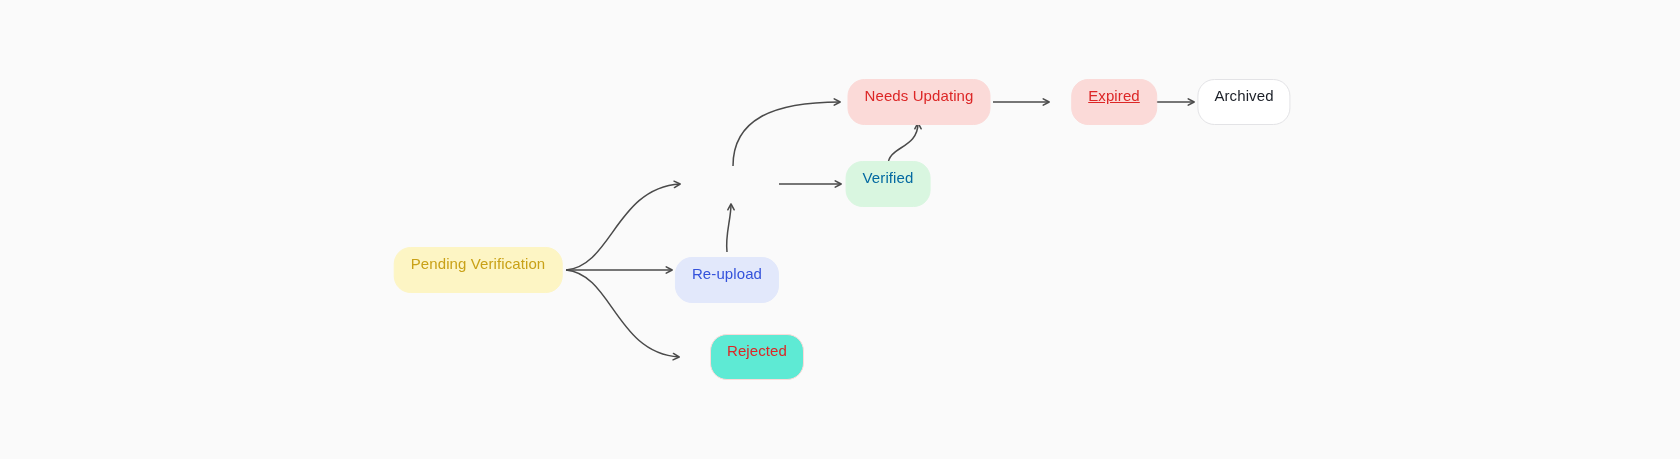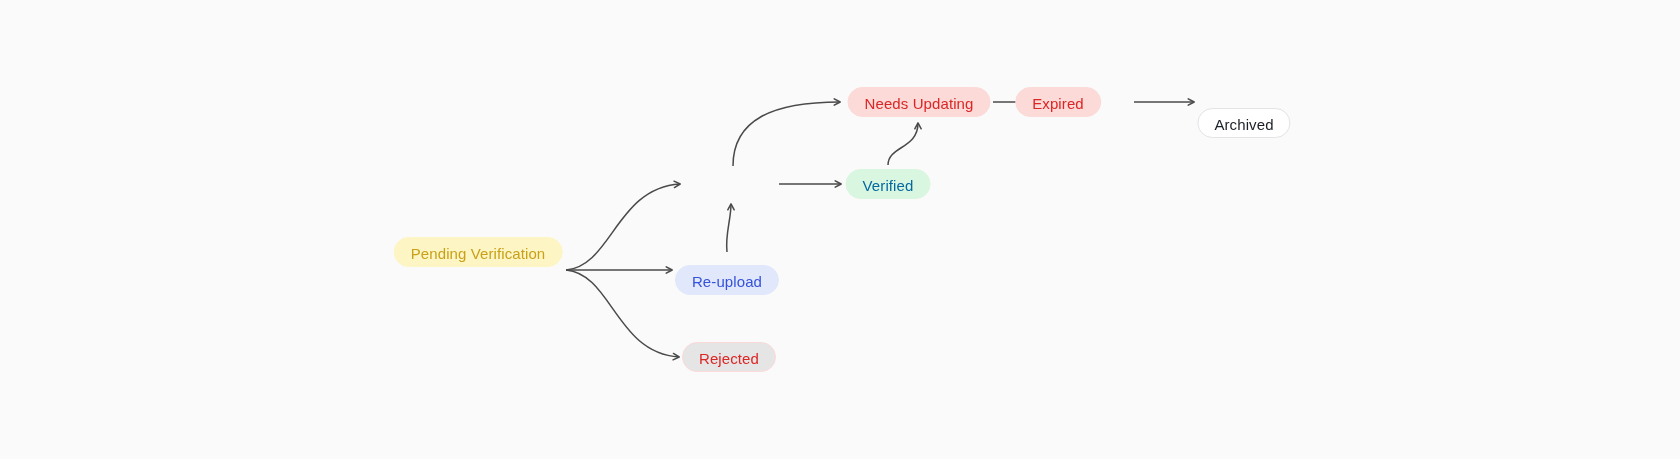--- a/index.html
+++ b/index.html
@@ -31,21 +31,21 @@
   #nodes-layer {
     position: absolute;
     left: 0;
     top: 0;
     width: 100%;
     height: 100%;
   }
   .node {
     position: absolute;
     transform: translate(-50%, -50%);
-    height: 30px;
+    height: 46px;
     line-height: 32px;
     padding: 0 16px;
     border-radius: 17px;
     font-size: 15px;
     font-weight: 500;
     letter-spacing: 0.1px;
     white-space: nowrap;
     border: 1px solid transparent;
     box-sizing: border-box;
     cursor: grab;
@@ -68,21 +68,21 @@
         <path d="M566,270 C612,274 616,353 679,357" class="edge" marker-end="url(#arrowhead)"></path>
         <path d="M727,252 C725,234 731,220 731,204" class="edge" marker-end="url(#arrowhead)"></path>
         <path d="M779,184 L841,184" class="edge" marker-end="url(#arrowhead)"></path>
         <path d="M733,166 C733,120 772,102 840,102" class="edge" marker-end="url(#arrowhead)"></path>
         <path d="M888,165 C888,146 918,149 918,123" class="edge" marker-end="url(#arrowhead)"></path>
         <path d="M993,102 L1049,102" class="edge" marker-end="url(#arrowhead)"></path>
         <path d="M1134,102 L1194,102" class="edge" marker-end="url(#arrowhead)"></path>
       </g>
   </svg>
   <div id="nodes-layer">
-      <div class="node" style="left: 478px; top: 252px; background: rgb(253, 245, 196); color: rgb(201, 161, 23); border-color: rgb(253, 245, 196);">Pending Verification</div>
+      <div class="node" style="left: 478px; top: 270px; background: rgb(253, 245, 196); color: rgb(201, 161, 23); border-color: rgb(253, 245, 196);">Pending Verification</div>
       <div class="node" style="left: 727px; top: 280px; background: rgb(226, 232, 251); color: rgb(52, 82, 219); border-color: rgb(226, 232, 251);">Re-upload</div>
-      <div class="node" style="left: 729px; top: 357px; background: #e5e5e5; color: rgb(220, 38, 38); border-color: rgb(251, 218, 216);">Rejected</div>
+      <div class="node" style="left: 757px; top: 357px; background: #5eead4; color: rgb(220, 38, 38); border-color: rgb(251, 218, 216);">Rejected</div>
       <div class="node" style="left: 888px; top: 184px; background: rgb(217, 246, 224); color: #0369a1; border-color: rgb(217, 246, 224);">Verified</div>
       <div class="node" style="left: 919px; top: 102px; background: rgb(251, 218, 216); color: rgb(220, 38, 38); border-color: rgb(251, 218, 216);">Needs Updating</div>
-      <div class="node" style="left: 1058px; top: 102px; background: rgb(251, 218, 216); color: rgb(220, 38, 38); border-color: rgb(251, 218, 216);">Expired</div>
-      <div class="node" style="left: 1244px; top: 102px; background: rgb(255, 255, 255); color: rgb(27, 31, 39); border-color: rgb(227, 227, 230); margin-top: 21px;">Archived</div>
+      <div class="node" style="left: 1114px; top: 102px; background: rgb(251, 218, 216); color: rgb(220, 38, 38); border-color: rgb(251, 218, 216); text-decoration: underline;">Expired</div>
+      <div class="node" style="left: 1244px; top: 102px; background: rgb(255, 255, 255); color: rgb(27, 31, 39); border-color: rgb(227, 227, 230);">Archived</div>
     </div>
 </div>
 
 </body></html>

